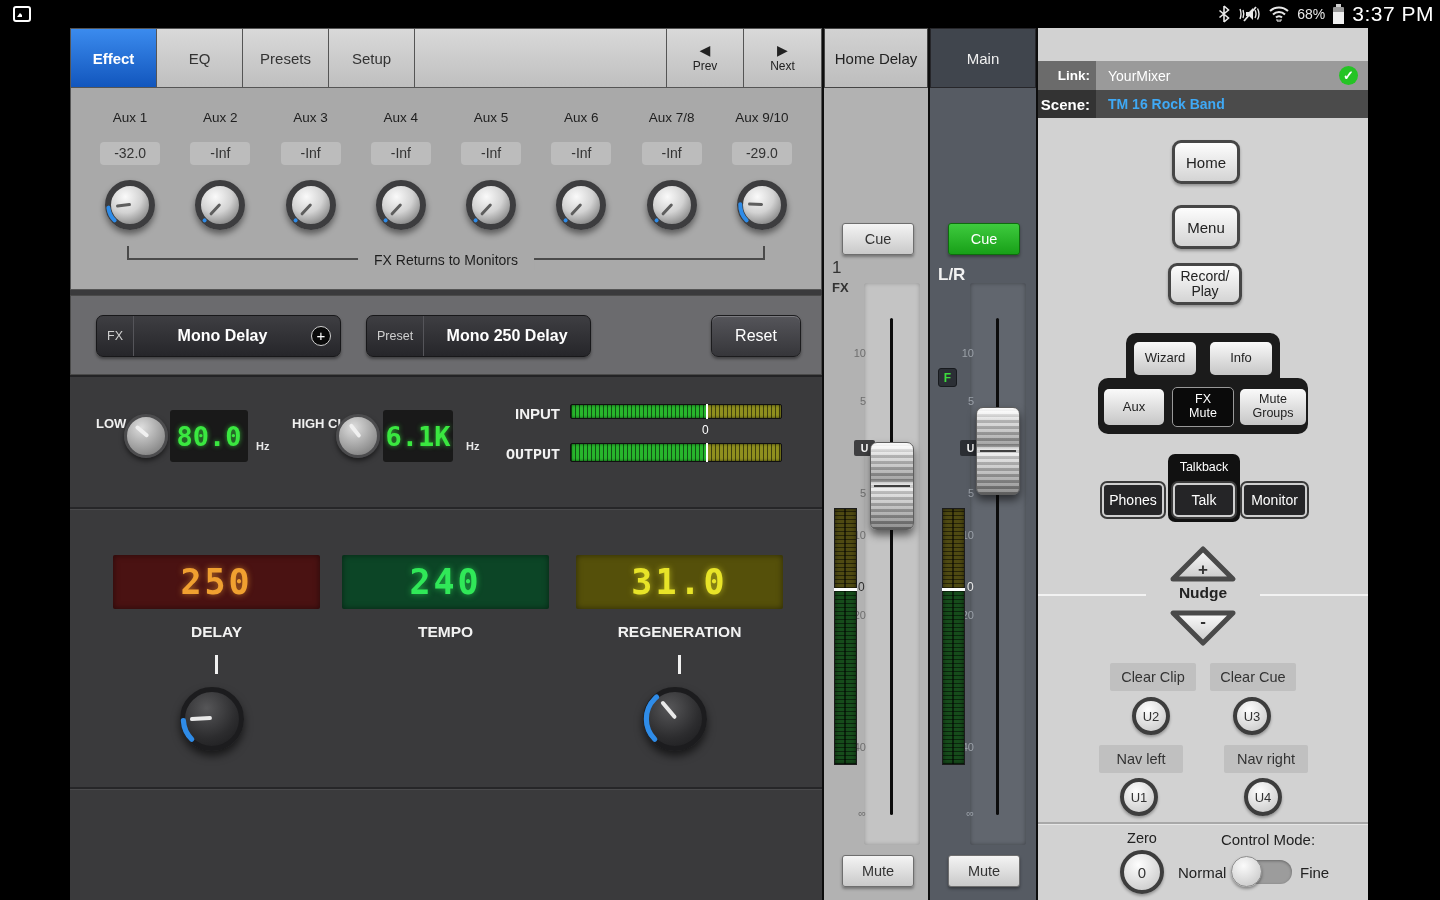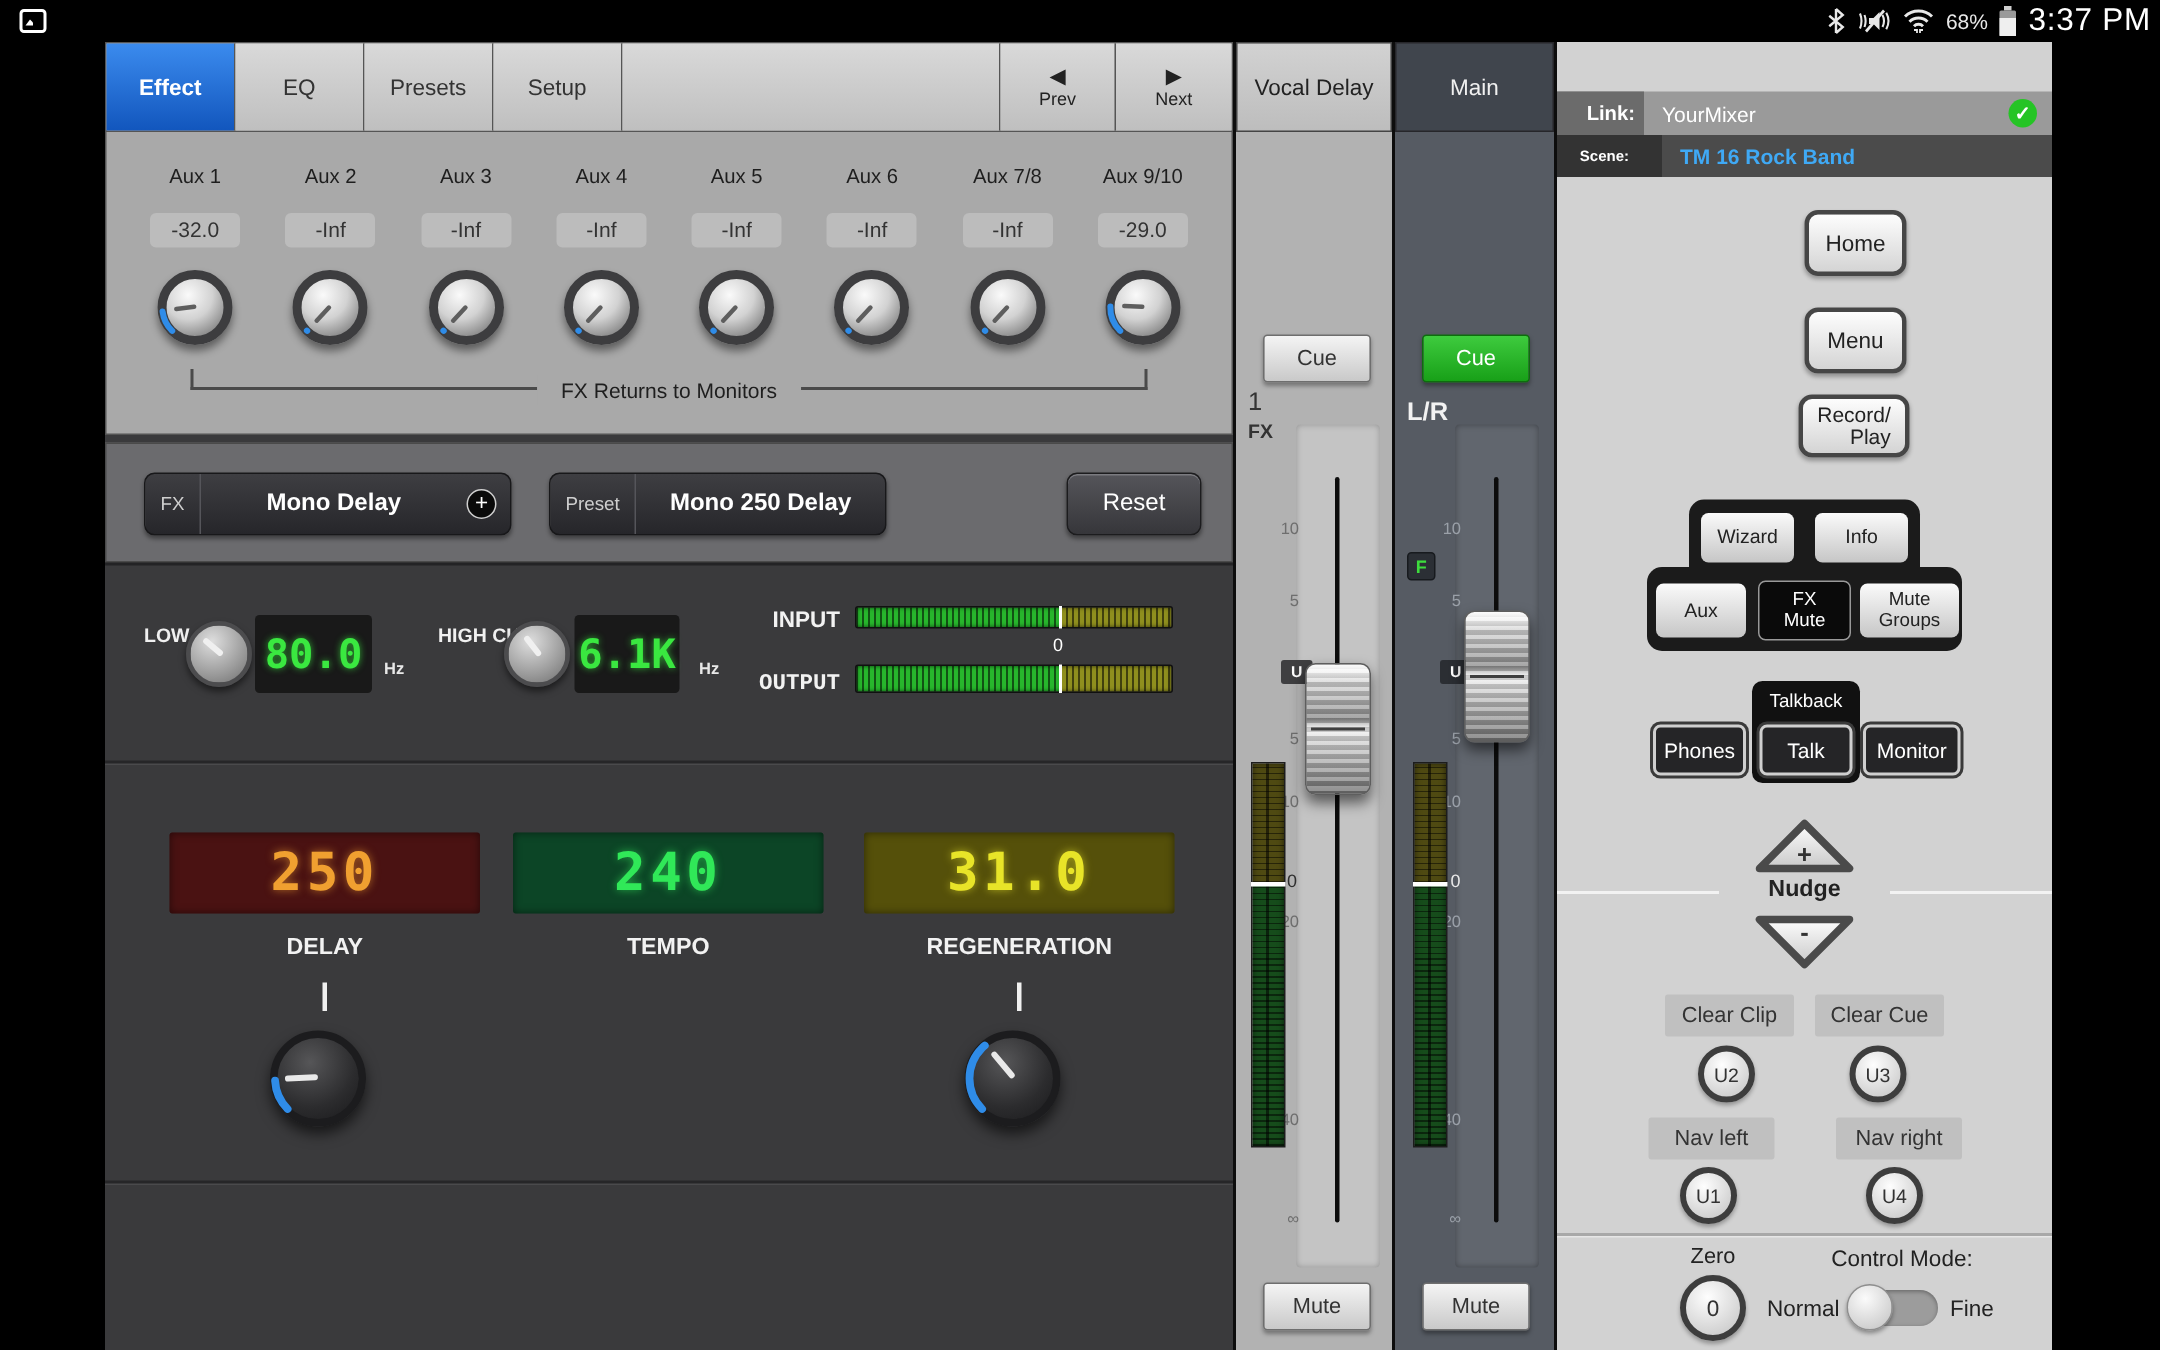--- a/index.html
+++ b/index.html
@@ -159,27 +159,27 @@
     font-stretch:condensed; }
   .product { margin-left:auto; margin-right:8px; font-size:17px; color:#111; }
   .product b { font-weight:bold; }
   .linkrow { position:absolute; left:0; top:33px; width:330px; height:29px; background:#9a9a9a; display:flex; align-items:center; }
   .linkrow .rowlbl { width:58px; height:100%; background:#6b6b6b; color:#fff; font-size:13.5px; font-weight:bold;
     display:flex; align-items:center; justify-content:flex-end; padding-right:6px; }
   .linkrow .rowval { color:#fff; font-size:14px; margin-left:12px; }
   .chk { position:absolute; right:10px; top:5px; width:19px; height:19px; border-radius:50%; background:#25c425;
     color:#fff; font-size:13px; font-weight:bold; text-align:center; line-height:19px; }
   .scenerow { position:absolute; left:0; top:62px; width:330px; height:28px; background:#4b4b4b; display:flex; align-items:center; }
-  .scenerow .rowlbl { width:70px; height:100%; background:#333; color:#fff; font-size:10px; font-weight:bold;
-    display:flex; align-items:center; justify-content:flex-end; padding-right:22px; }
+  .scenerow .rowlbl { width:58px; height:100%; background:#333; color:#fff; font-size:15px; font-weight:bold;
+    display:flex; align-items:center; justify-content:flex-end; padding-right:6px; }
   .scenerow .rowval { color:#3fa9f5; font-size:14px; font-weight:bold; margin-left:12px; }
 
-  .rbtn { position:absolute; display:flex; align-items:center; justify-content:center; text-align:right;
+  .rbtn { position:absolute; display:flex; align-items:center; justify-content:center; text-align:center;
     background:linear-gradient(180deg,#fdfdfd,#d4d4d4); border:3px solid #464646; border-radius:9px;
-    color:#222; font-size:15px; box-shadow:0 2px 3px rgba(0,0,0,.3);margin-left:31px; }
+    color:#222; font-size:15px; box-shadow:0 2px 3px rgba(0,0,0,.3); }
   .cluster { position:absolute; background:#1b1b1b; border-radius:10px; }
   .cbtn { position:absolute; display:flex; align-items:center; justify-content:center; text-align:center;
     background:linear-gradient(180deg,#fafafa,#c6c6c6); border-radius:5px; color:#222; font-size:13px; line-height:1.1; }
   .cbtn.darkactive { background:#0a0a0a; color:#fff; border:1px solid #999; }
   .dbtn { position:absolute; display:flex; align-items:center; justify-content:center;
     background:#252527; border:2px solid #cfcfcf; border-radius:5px; box-shadow:0 0 0 2px #3a3a3a;
     color:#fff; font-size:14px; }
   .tbtab { position:absolute; background:#111; border-radius:7px; color:#fff; font-size:12.5px; text-align:center; }
   .nudge-line { position:absolute; height:2px; background:#f2f2f2; top:566px; }
   .nudge-lbl { position:absolute; left:0; width:330px; top:556px; text-align:center; font-size:15.5px;
@@ -446,21 +446,21 @@
         <div class="ptr" style="transform: rotate(-40deg);">
             <i></i>
           </div>
       </div>
 
       <div class="pdivider" style="top:410px;"></div>
     </div>
   </div>
 
   <div class="strip fxstrip">
-    <div class="strip-hdr">Vocal Delay</div>
+    <div class="strip-hdr">Home Delay</div>
     <div class="btn-sm" style="top:195px;">Cue</div>
     <div class="strip-id" style="top:230px; font-size:17px;">1</div>
     <div class="strip-id" style="top:252px; font-size:13px; font-weight:bold;">FX</div>
     <div class="fader-panel">
       <div class="track"></div>
     </div>
     <span class="scale-mark" style="top:319px;">10</span>
     <span class="scale-mark" style="top:367px;">5</span>
     <div class="ubadge" style="top:412px;">U</div>
     <span class="scale-mark" style="top:459px;">5</span>

